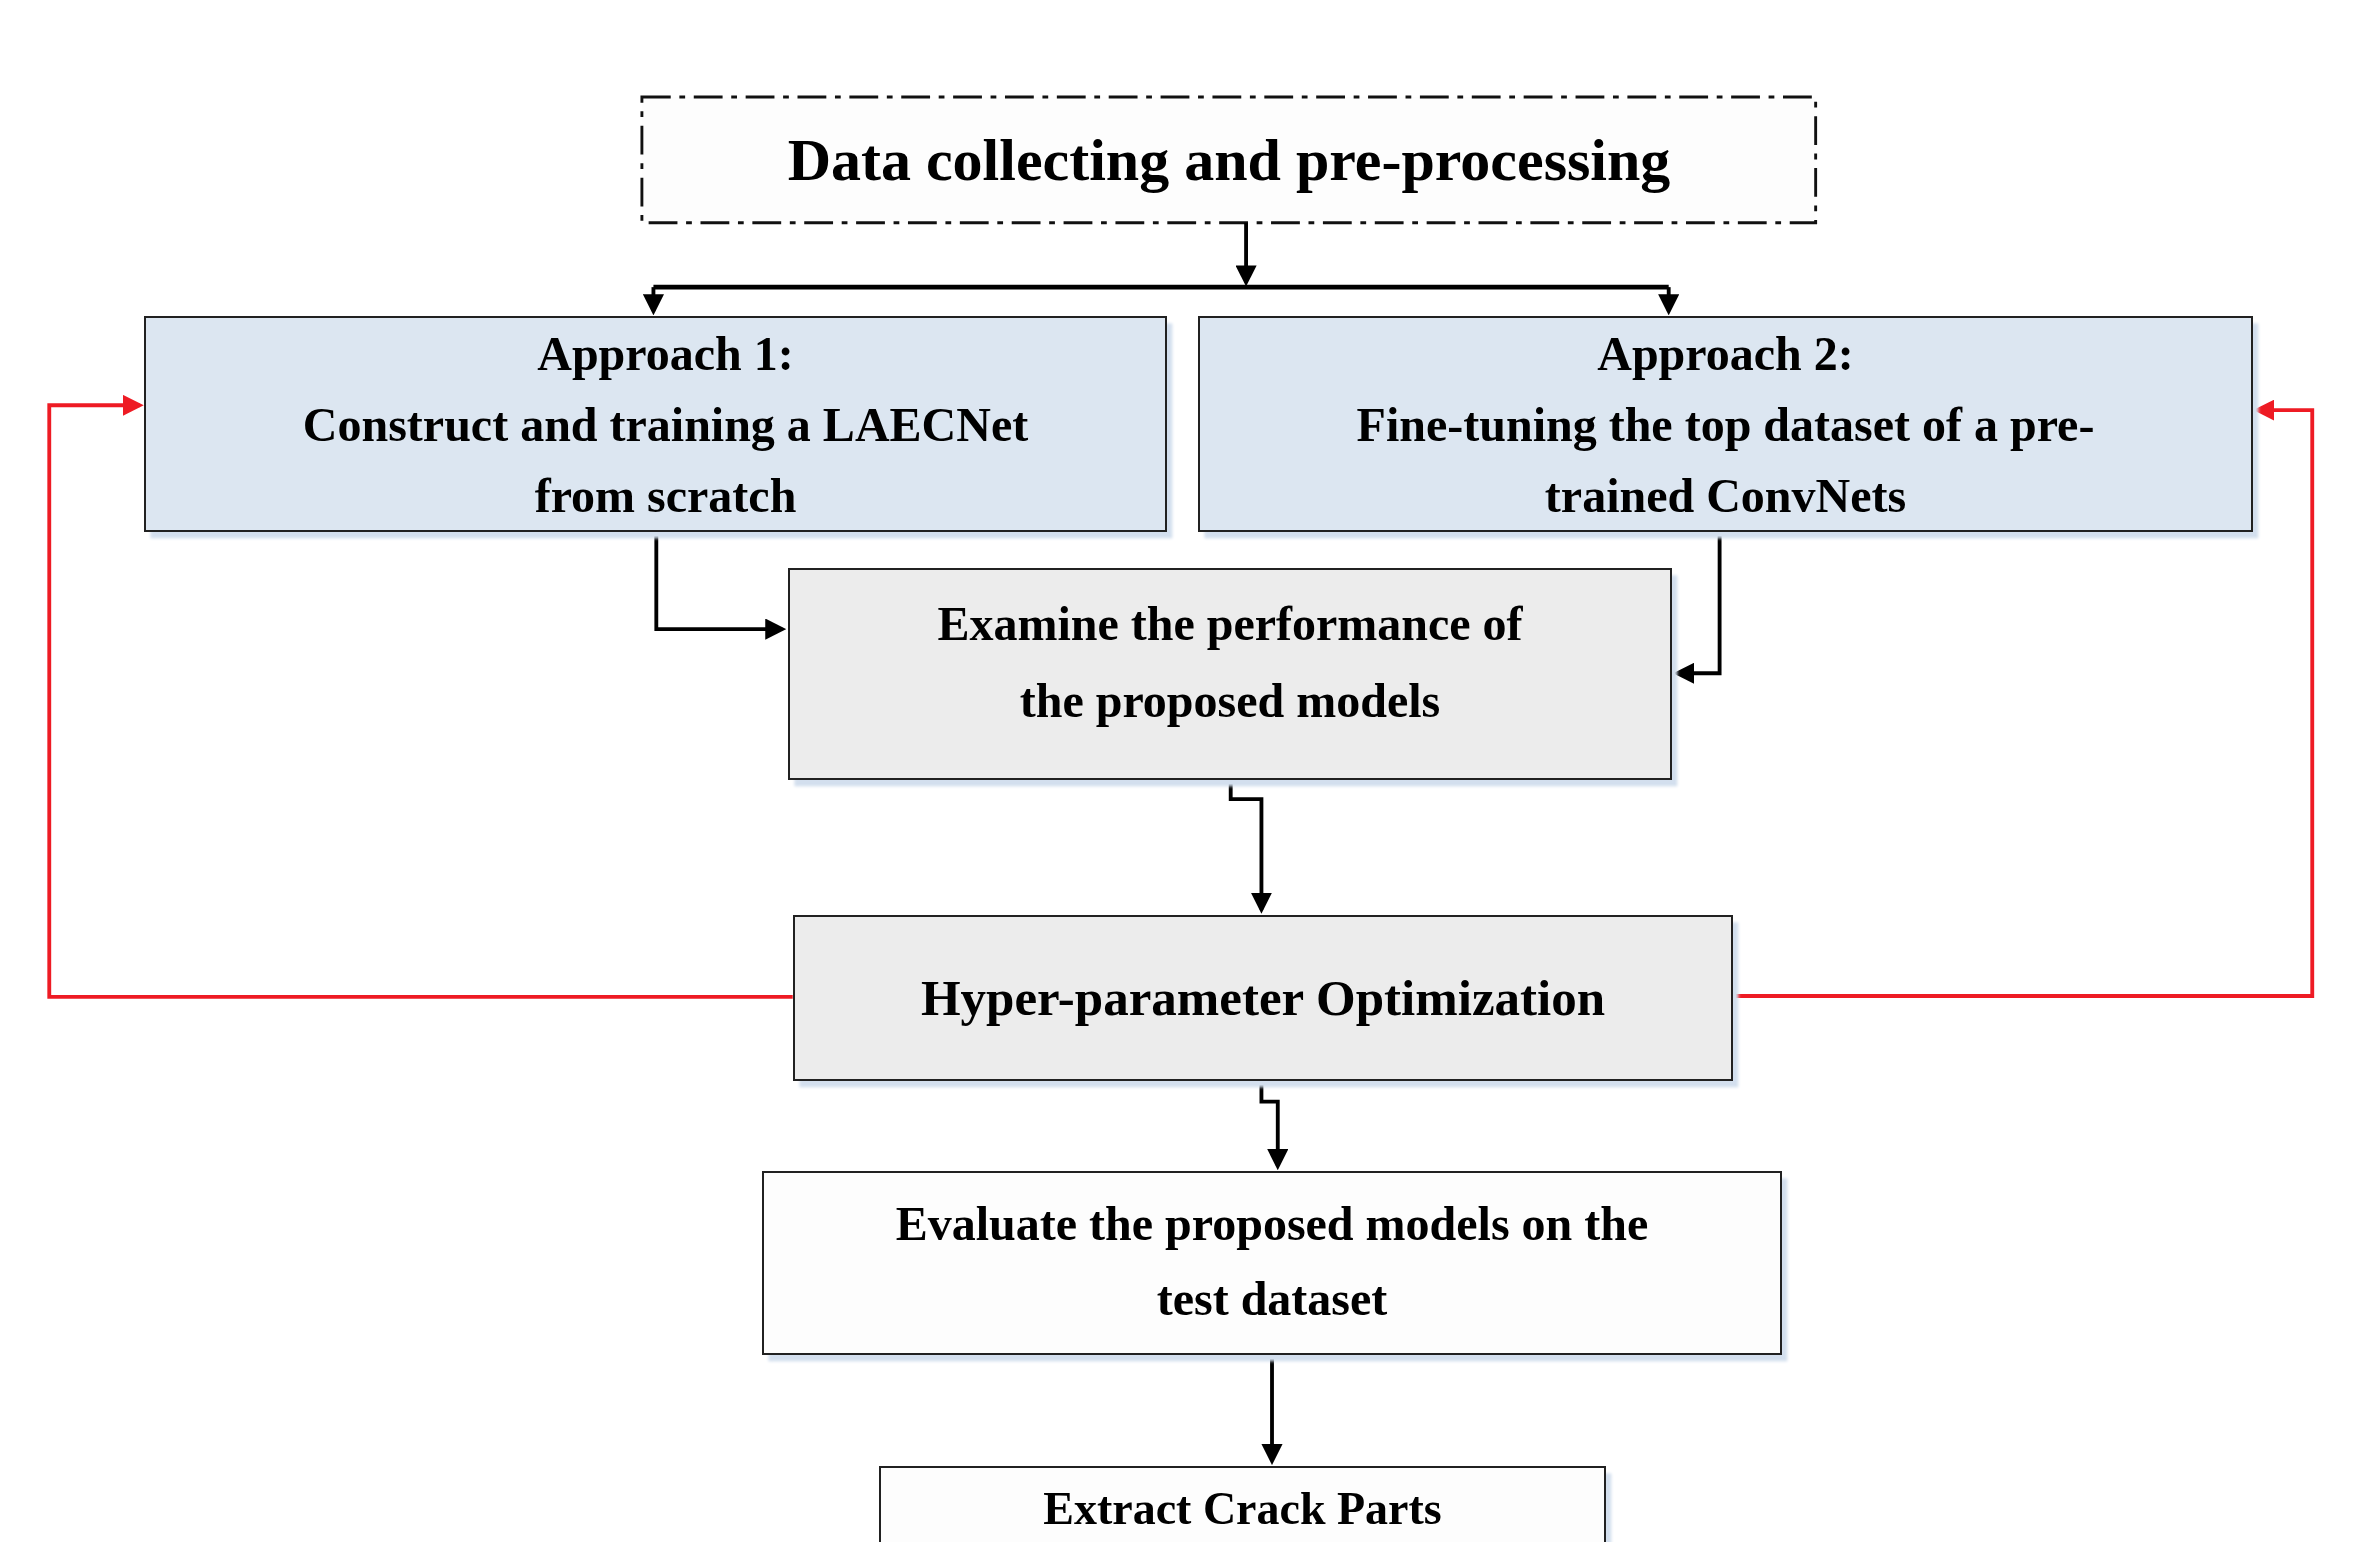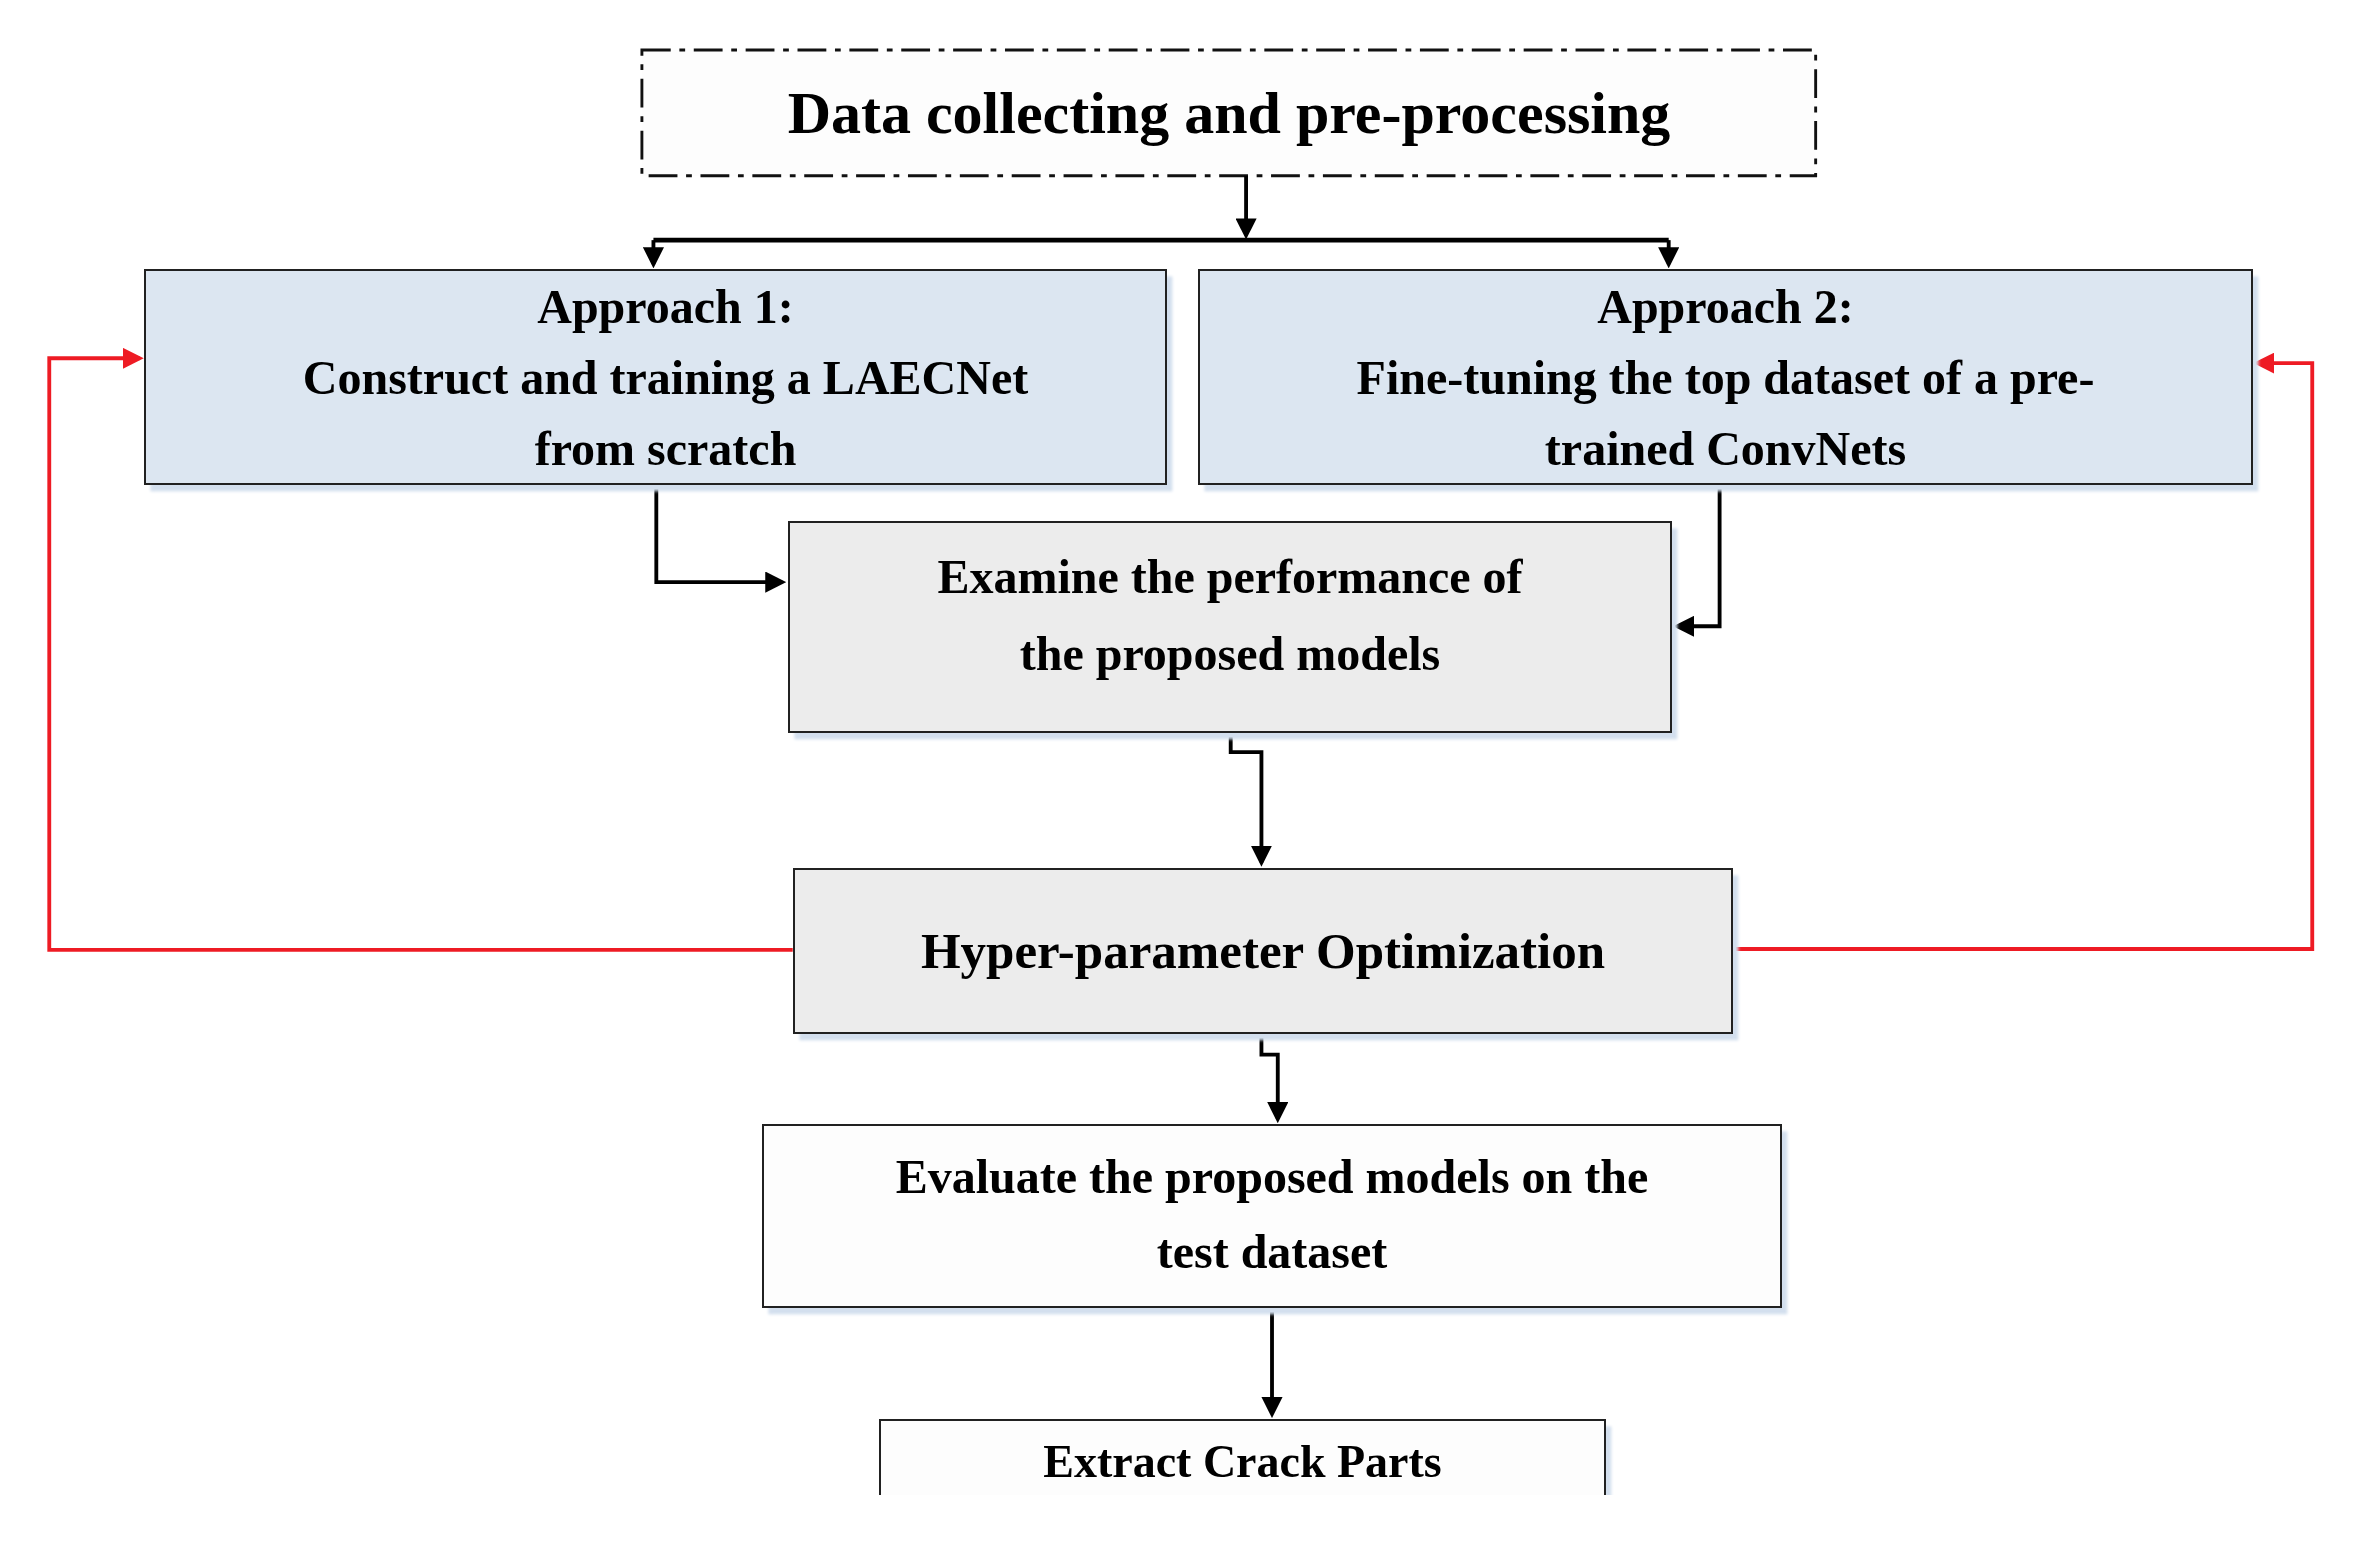--- a/index.html
+++ b/index.html
@@ -3,20 +3,21 @@
 <meta charset="utf-8">
 <style>
   html, body { margin: 0; padding: 0; background: #ffffff; }
   .canvas {
     position: relative;
     width: 2374px;
     height: 1495px;
     background: #ffffff;
     font-family: "Liberation Serif", "DejaVu Serif", serif;
     overflow: hidden;
+    margin-top: 47px;
   }
   svg.wires {
     position: absolute;
     left: 0; top: 0;
     width: 2374px; height: 1557px;
     z-index: 1;
   }
   .node {
     position: absolute;
     box-sizing: border-box;

